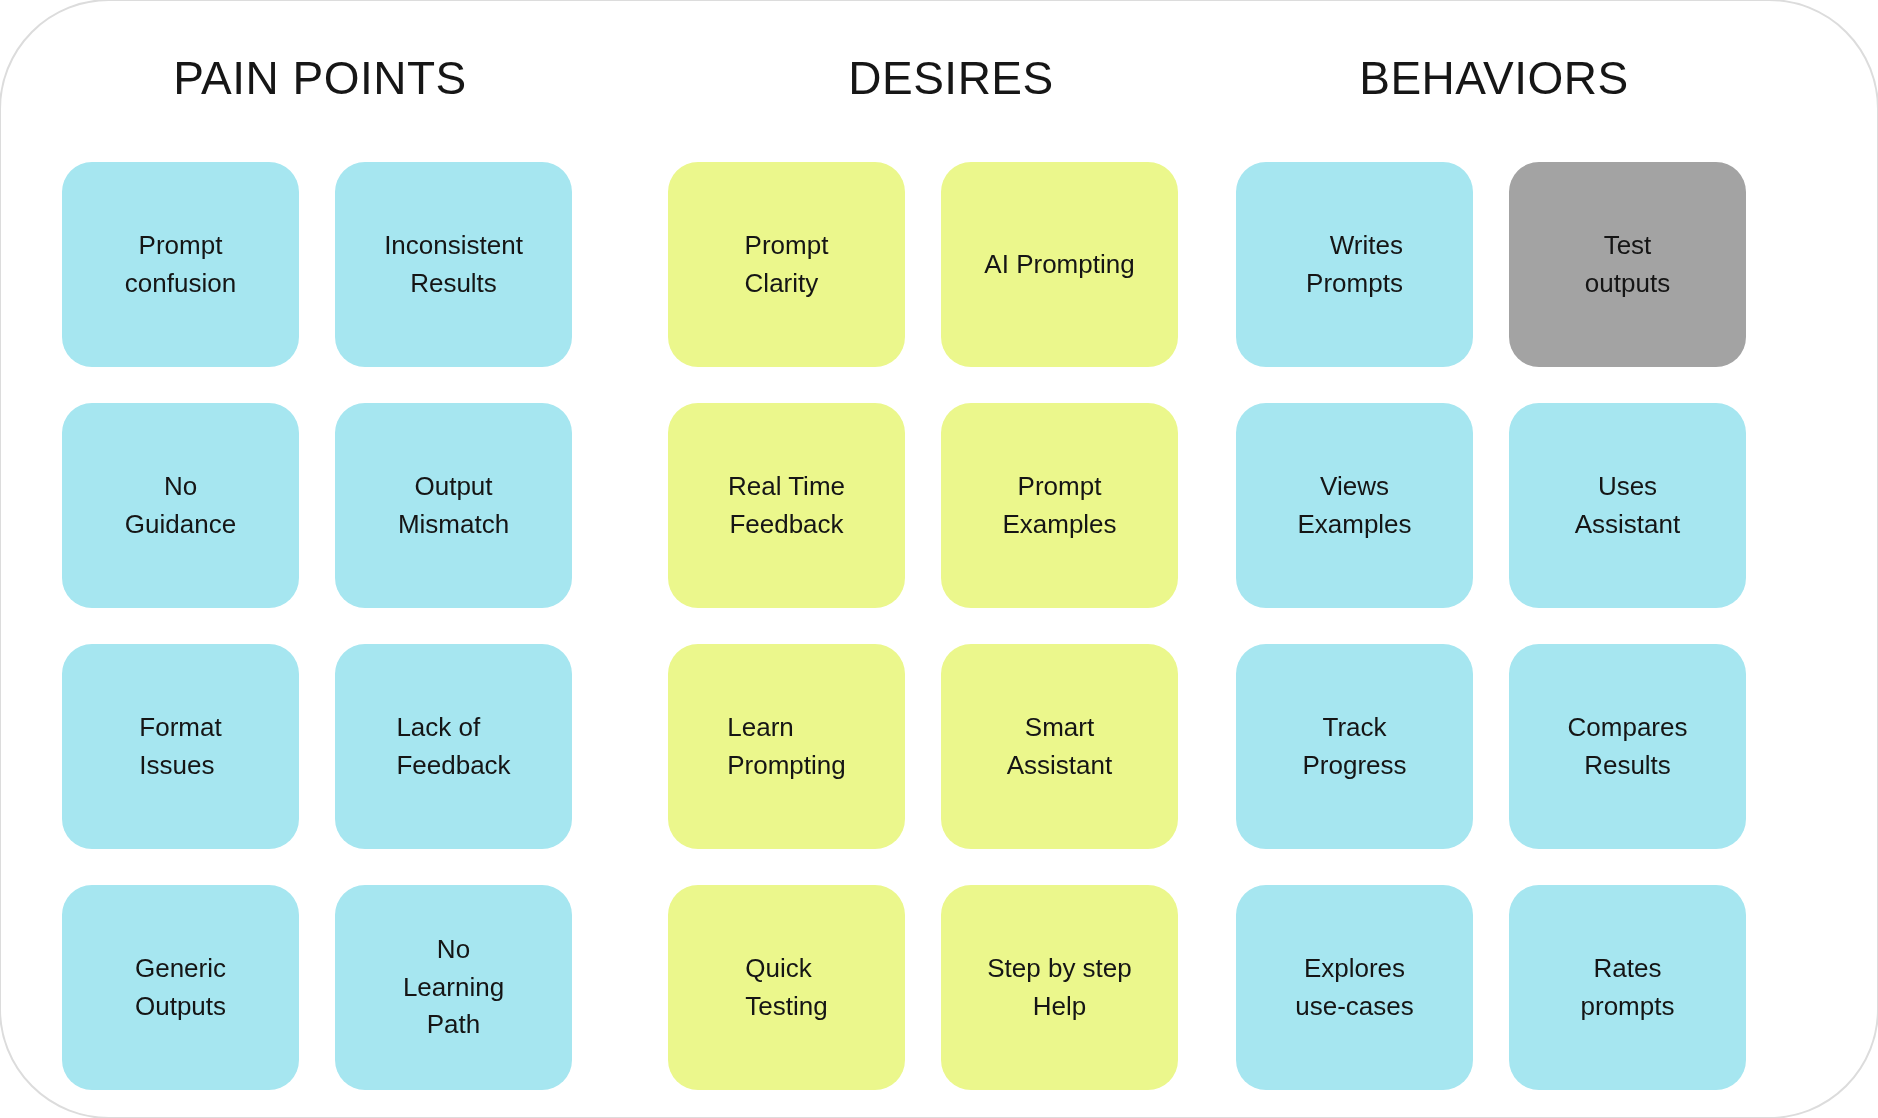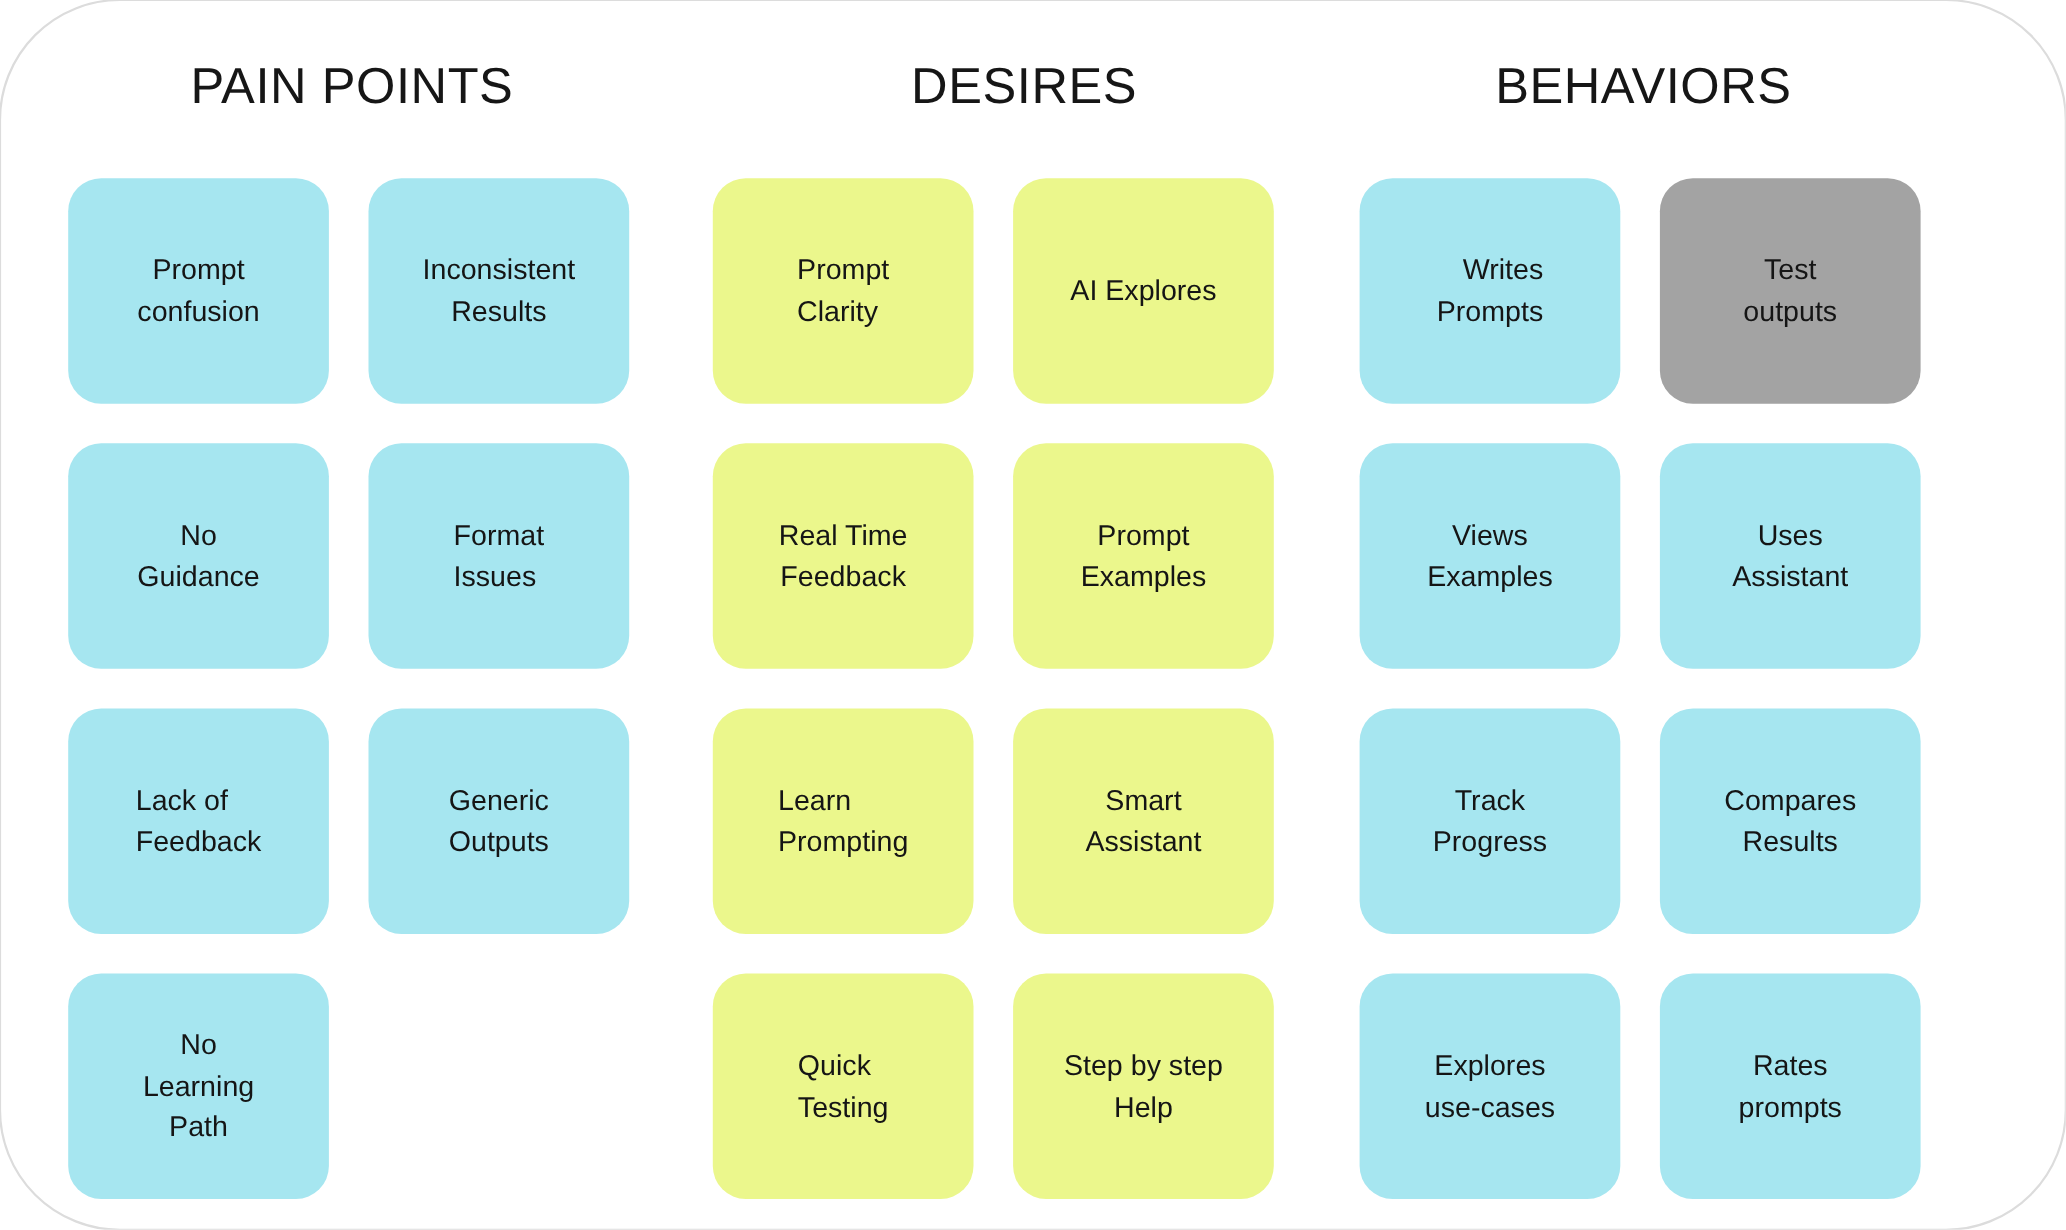--- a/index.html
+++ b/index.html
@@ -19,21 +19,21 @@
     border-radius: 110px;
     pointer-events: none;
   }
   .group {
     position: absolute;
     top: 0;
     height: 100%;
     width: 516px;
   }
   .group-pain      { left: 62px;  }
-  .group-desires   { left: 648px; }
+  .group-desires   { left: 668px; }
   .group-behaviors { left: 1236px;}
   .col-title {
     position: absolute;
     top: 52px;
     left: 0;
     width: 100%;
     text-align: center;
     font-size: 46px;
     line-height: 1.15;
     letter-spacing: 0.5px;
@@ -82,20 +82,24 @@
     </div>
     <div class="card" style="background-color: rgb(166, 230, 240);">
       <span class="card-text" style="text-align: center;">Inconsistent
 Results</span>
     </div>
     <div class="card" style="background-color: rgb(166, 230, 240);">
       <span class="card-text" style="text-align: center;">No
 Guidance</span>
     </div>
     <div class="card" style="background-color: rgb(166, 230, 240);">
+      <span class="card-text" style="text-align: center;">Output
+Mismatch</span>
+    </div>
+    <div class="card" style="background-color: rgb(166, 230, 240);">
       <span class="card-text" style="text-align: left;">Format
 Issues</span>
     </div>
     <div class="card" style="background-color: rgb(166, 230, 240);">
       <span class="card-text" style="text-align: left;">Lack of
 Feedback</span>
     </div>
     <div class="card" style="background-color: rgb(166, 230, 240);">
       <span class="card-text" style="text-align: left;">Generic
 Outputs</span>
@@ -109,21 +113,21 @@
 </section>
 
 <section class="group group-desires">
   <div class="col-title">DESIRES</div>
   <div class="note-grid">
     <div class="card" style="background-color: rgb(235, 247, 140);">
       <span class="card-text" style="text-align: left;">Prompt
 Clarity</span>
     </div>
     <div class="card" style="background-color: rgb(235, 247, 140);">
-      <span class="card-text" style="text-align: center;">AI Explores</span>
+      <span class="card-text" style="text-align: center;">AI Prompting</span>
     </div>
     <div class="card" style="background-color: rgb(235, 247, 140);">
       <span class="card-text" style="text-align: center;">Real Time
 Feedback</span>
     </div>
     <div class="card" style="background-color: rgb(235, 247, 140);">
       <span class="card-text" style="text-align: center;">Prompt
 Examples</span>
     </div>
     <div class="card" style="background-color: rgb(235, 247, 140);">

